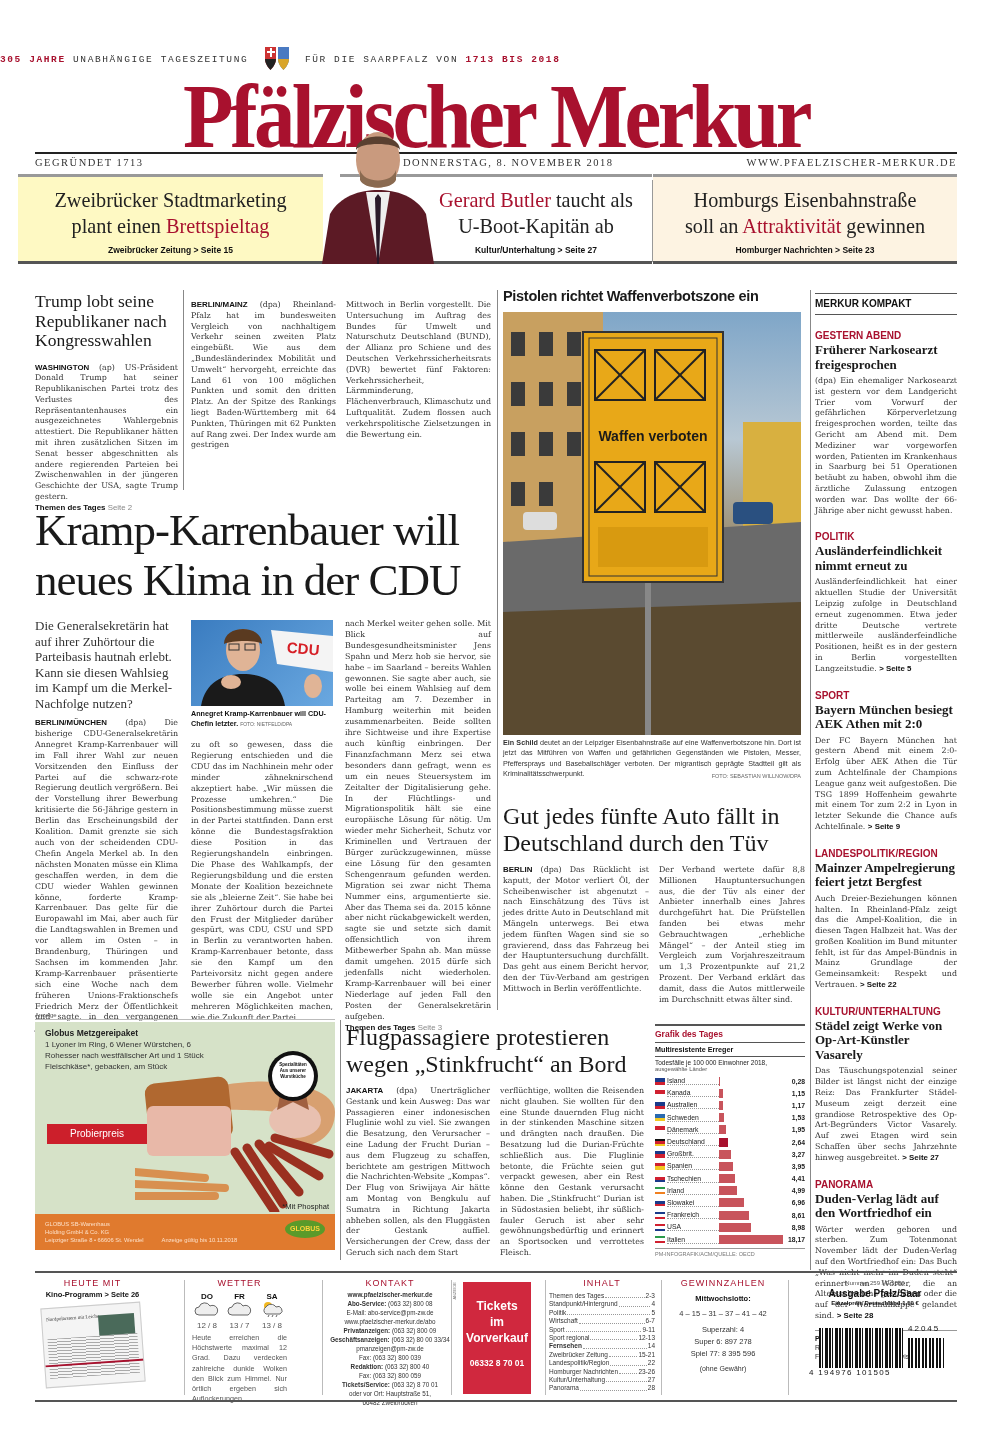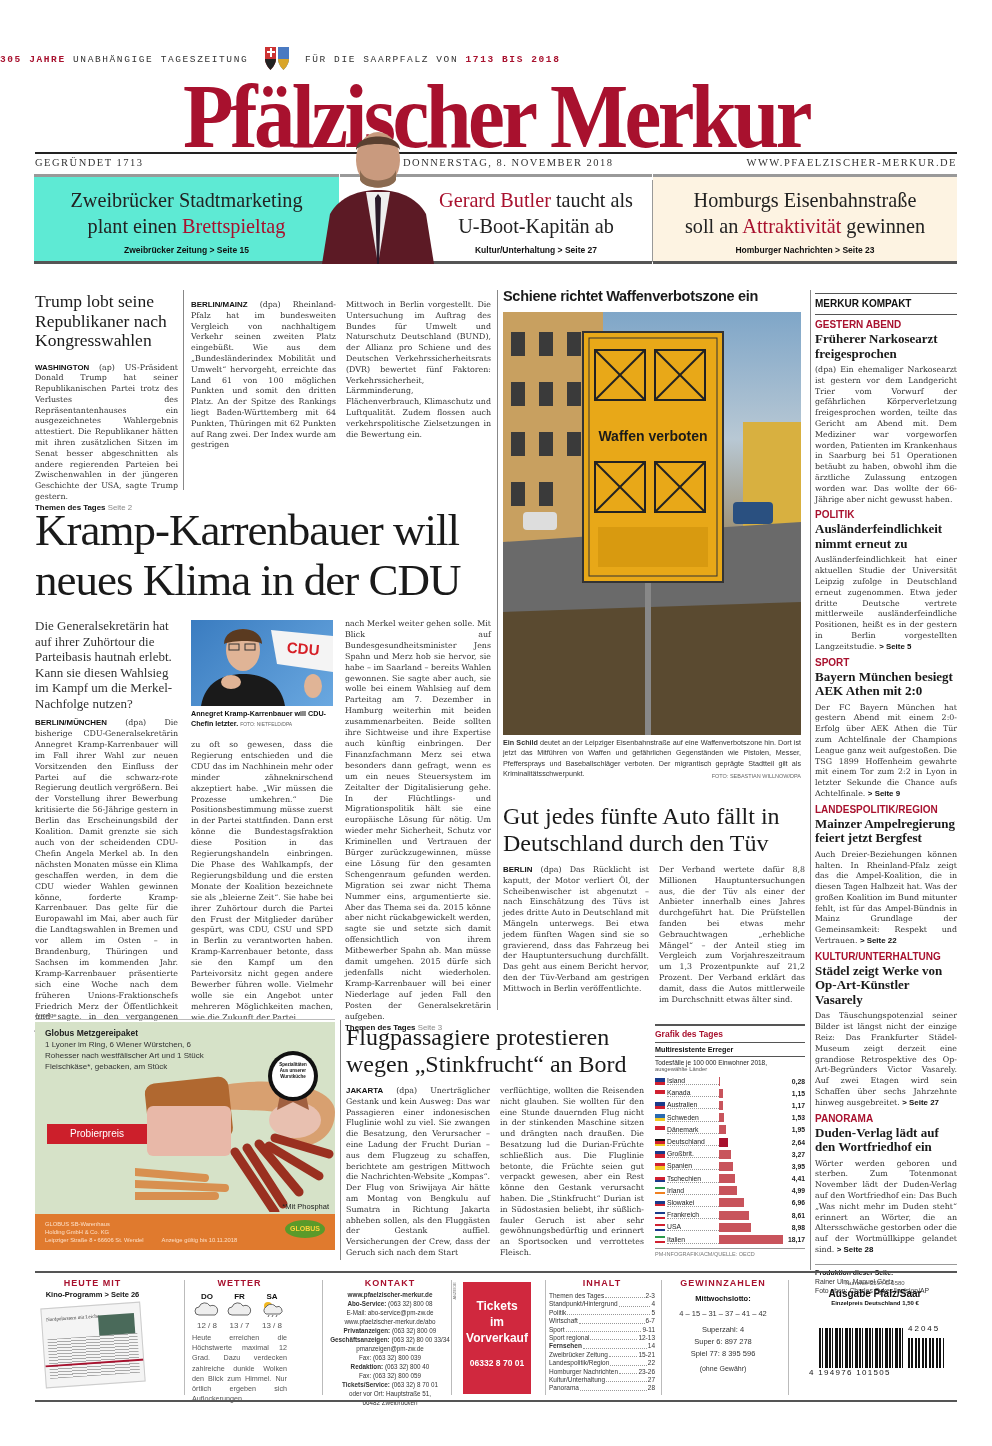--- a/index.html
+++ b/index.html
@@ -16,30 +16,30 @@
 .dateline{top:157px;font-size:10.5px;letter-spacing:1.5px;font-family:"Liberation Serif",serif;color:#333}
 .teaser{top:174px;height:90px;border-top:3px solid #999;border-bottom:3px solid #555}
 .teaser h3{font-family:"Liberation Serif",serif;font-weight:normal;font-size:22px;line-height:26px;text-align:center;color:#222;transform:scaleX(.92)}
 .teaser .ref{font-family:"Liberation Sans",sans-serif;font-weight:bold;font-size:8.5px;text-align:center;margin-top:6px;color:#111}
 .hl{font-family:"Liberation Serif",serif;font-weight:normal;color:#1a1a1a}
 .body{font-family:"DejaVu Serif",serif;font-size:8.2px;line-height:11.2px;text-align:justify;color:#333}
 .body b{font-family:"Liberation Sans",sans-serif;font-weight:bold;color:#111}
 .body .more{font-family:"Liberation Sans",sans-serif;font-weight:bold;color:#111}
 .body .more span{color:#888;font-weight:normal}
 .vline{background:#888;width:1px}
-.kom h5{font-family:"Liberation Sans",sans-serif;font-weight:bold;font-size:10px;color:#a8112e;margin-top:4px}
+.kom h5{font-family:"Liberation Sans",sans-serif;font-weight:bold;font-size:10px;color:#a8112e;margin-top:15px}
 .kom h4{font-family:"Liberation Serif",serif;font-weight:bold;font-size:13px;line-height:14.5px;color:#1a1a1a;margin:2px 0 4px}
 .kom .body{font-size:7.9px;line-height:10.8px}
 .photo{overflow:hidden}
 .chartrow{display:flex;align-items:center;height:12.2px;font-family:"Liberation Sans",sans-serif;font-size:6.8px;color:#222}
 .flag{width:10px;height:7px;margin-right:2px;flex:none}
 .clab{width:52px;border-bottom:1px dotted #999;white-space:nowrap;overflow:hidden}
 .cbar{height:9px;background:#c8545c}
 .cval{margin-left:auto;font-weight:bold;width:22px;text-align:right}
-.foot h6{font-family:"Liberation Sans",sans-serif;font-weight:bold;font-size:9px;letter-spacing:1px;color:#a8112e;text-align:center}
+.foot h6{font-family:"Liberation Sans",sans-serif;font-weight:normal;font-size:9px;letter-spacing:1px;color:#a8112e;text-align:center}
 .fsm{font-family:"Liberation Sans",sans-serif;font-size:6.3px;line-height:9px;color:#333;text-align:center}
 .fsm b{font-weight:bold}
 </style>
 </head>
 <body>
 
 <div class="abs topline">
   <b>305 JAHRE</b> <span>UNABHÄNGIGE TAGESZEITUNG</span>
   <span class="crest">
     <svg width="26" height="26" viewBox="0 0 26 26">
@@ -53,21 +53,21 @@
   </span>
   <span>FÜR DIE SAARPFALZ VON</span> <b>1713 BIS 2018</b>
 </div>
 <div class="abs masthead">Pfälzischer Merkur</div>
 
 <div class="abs hr" style="top:152px;left:35px;width:922px;height:2px"></div>
 <div class="abs dateline" style="left:35px">GEGRÜNDET 1713</div>
 <div class="abs dateline" style="left:403px">DONNERSTAG, 8. NOVEMBER 2018</div>
 <div class="abs dateline" style="right:35px">WWW.PFAELZISCHER-MERKUR.DE</div>
 
-<div class="abs teaser" style="left:34px;width:305px;background:#5eead4">
+<div class="abs teaser" style="left:18px;width:305px;background:#fef9c3">
   <div style="padding-top:10px">
     <h3><span>Zweibrücker Stadtmarketing</span><br><span>plant einen </span><span class="red">Brettspieltag</span></h3>
     <div class="ref">Zweibrücker Zeitung &gt; Seite 15</div>
   </div>
 </div>
 <div class="abs teaser" style="left:340px;width:312px;background:#fff">
   <div class="abs" style="left:-18px;top:-55px;width:112px;height:142px;overflow:hidden">
     <svg width="112" height="142" viewBox="0 0 112 142">
       <ellipse cx="56" cy="38" rx="22" ry="28" fill="#c99a7e"></ellipse>
       <path d="M34 28c0-18 44-18 44 0-4-8-40-8-44 0z" fill="#5a4030"></path>
@@ -98,21 +98,21 @@
 
 <div class="abs" style="left:191px;top:292px;width:300px">
   <div style="display:flex;gap:10px;margin-top:8px">
     <p class="body" style="width:145px;font-size:7.9px;line-height:10.8px"><b>BERLIN/MAINZ</b><span> (dpa) Rheinland-Pfalz hat im bundesweiten Vergleich von nachhaltigem Verkehr seinen zweiten Platz eingebüßt. Wie aus dem „Bundesländerindex Mobilität und Umwelt“ hervorgeht, erreichte das Land 61 von 100 möglichen Punkten und somit den dritten Platz. An der Spitze des Rankings liegt Baden-Württemberg mit 64 Punkten, Thüringen mit 62 Punkten auf Rang zwei. Der Index wurde am gestrigen</span></p>
     <p class="body" style="width:145px;font-size:7.9px;line-height:10.8px">Mittwoch in Berlin vorgestellt. Die Untersuchung im Auftrag des Bundes für Umwelt und Naturschutz Deutschland (BUND), der Allianz pro Schiene und des Deutschen Verkehrssicherheitsrats (DVR) bewertet fünf Faktoren: Verkehrssicherheit, Lärmminderung, Flächenverbrauch, Klimaschutz und Luftqualität. Zudem flossen auch verkehrspolitische Zielsetzungen in die Bewertung ein.</p>
   </div>
 </div>
 <div class="abs vline" style="left:497px;top:290px;height:720px"></div>
 
 <div class="abs" style="left:503px;top:288px;width:298px">
-  <h2 class="sans" style="font-size:14.5px;font-weight:bold;color:#1a1a1a;letter-spacing:-.3px">Schiene richtet Waffenverbotszone ein</h2>
+  <h2 class="sans" style="font-size:14.5px;font-weight:bold;color:#1a1a1a;letter-spacing:-.3px">Pistolen richtet Waffenverbotszone ein</h2>
   <div class="photo" style="margin-top:8px;width:298px;height:423px;position:relative;background:linear-gradient(180deg,#7fa6c8 0%,#b8c8d4 30%,#9a8a6a 55%,#5c5a48 70%,#6a5a3a 100%)">
     <svg width="298" height="423" viewBox="0 0 298 423" style="position:absolute;left:0;top:0">
       <rect x="0" y="0" width="100" height="260" fill="#c8a060"></rect>
       <rect x="8" y="20" width="14" height="24" fill="#3a3a3a"></rect>
         <rect x="36" y="20" width="14" height="24" fill="#3a3a3a"></rect>
         <rect x="64" y="20" width="14" height="24" fill="#3a3a3a"></rect>
       <rect x="8" y="70" width="14" height="24" fill="#3a3a3a"></rect>
         <rect x="36" y="70" width="14" height="24" fill="#3a3a3a"></rect>
         <rect x="64" y="70" width="14" height="24" fill="#3a3a3a"></rect>
       <rect x="8" y="120" width="14" height="24" fill="#3a3a3a"></rect>

